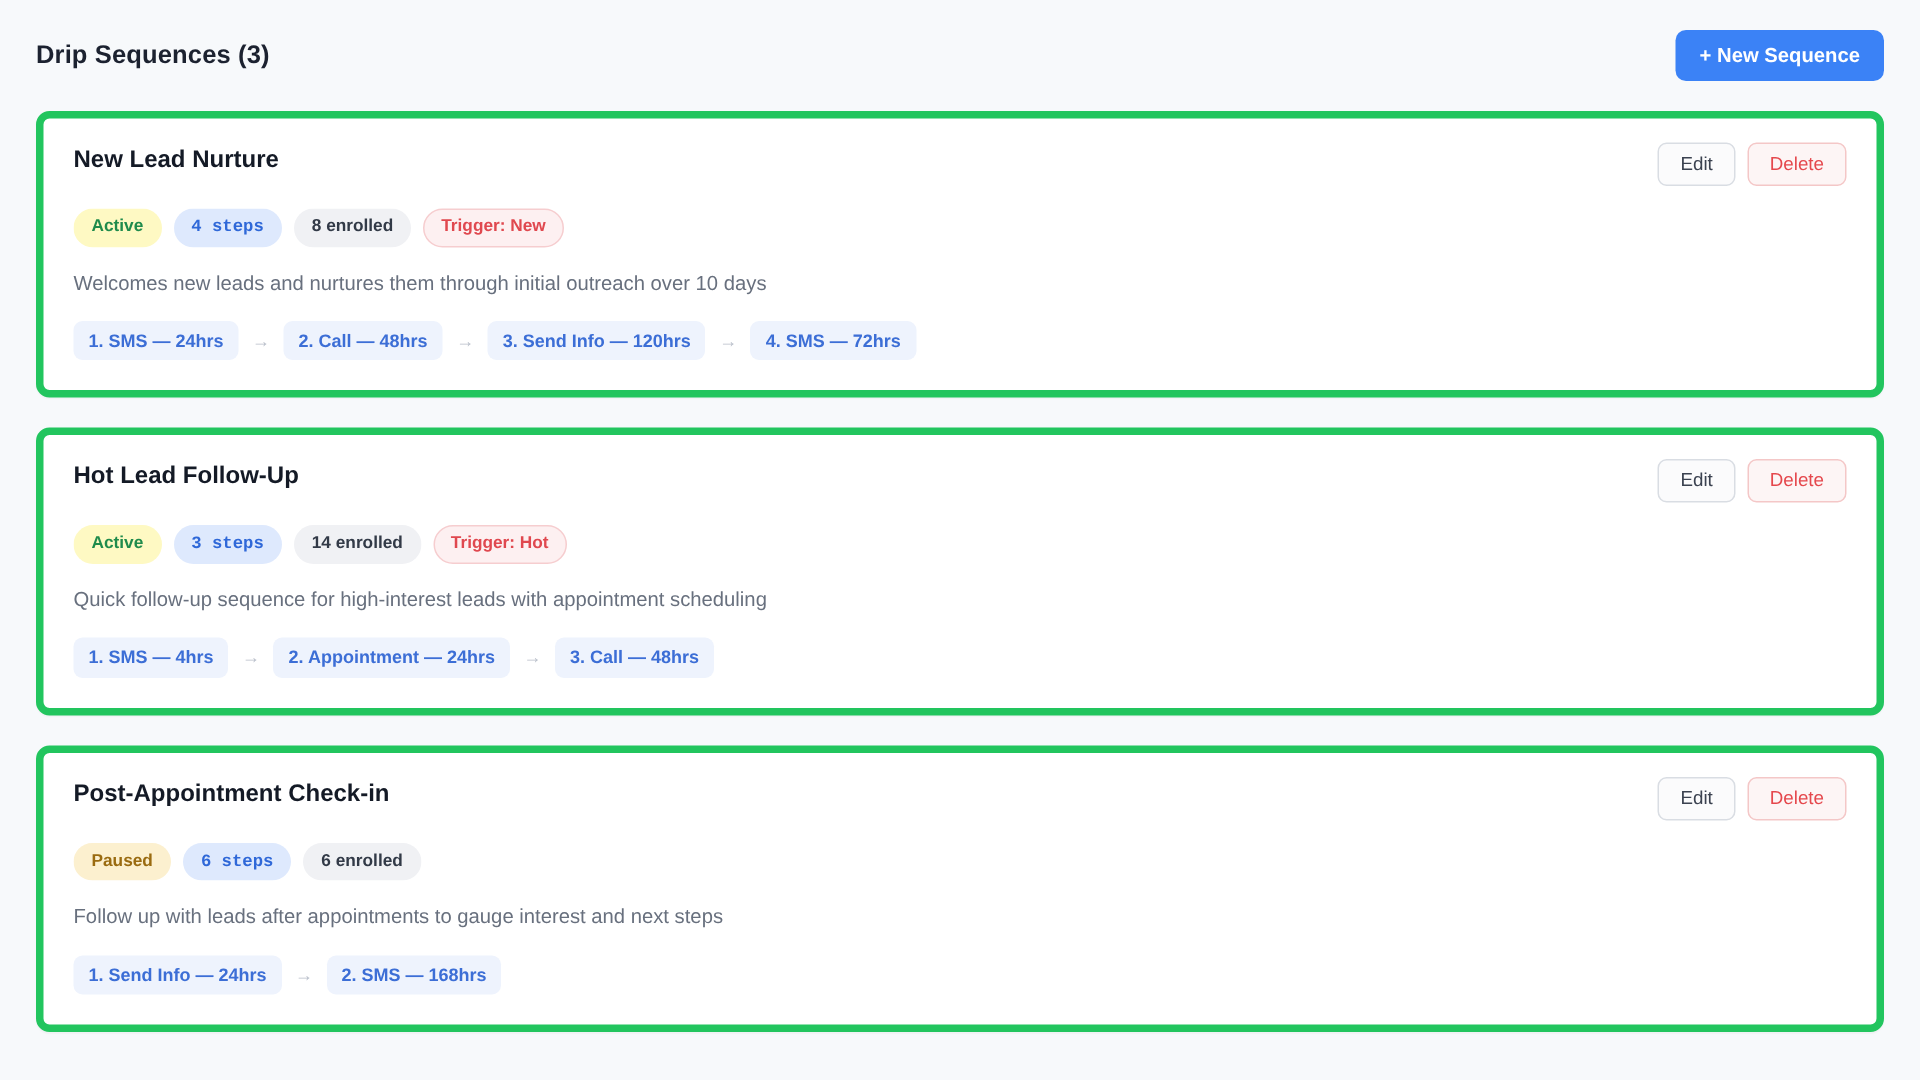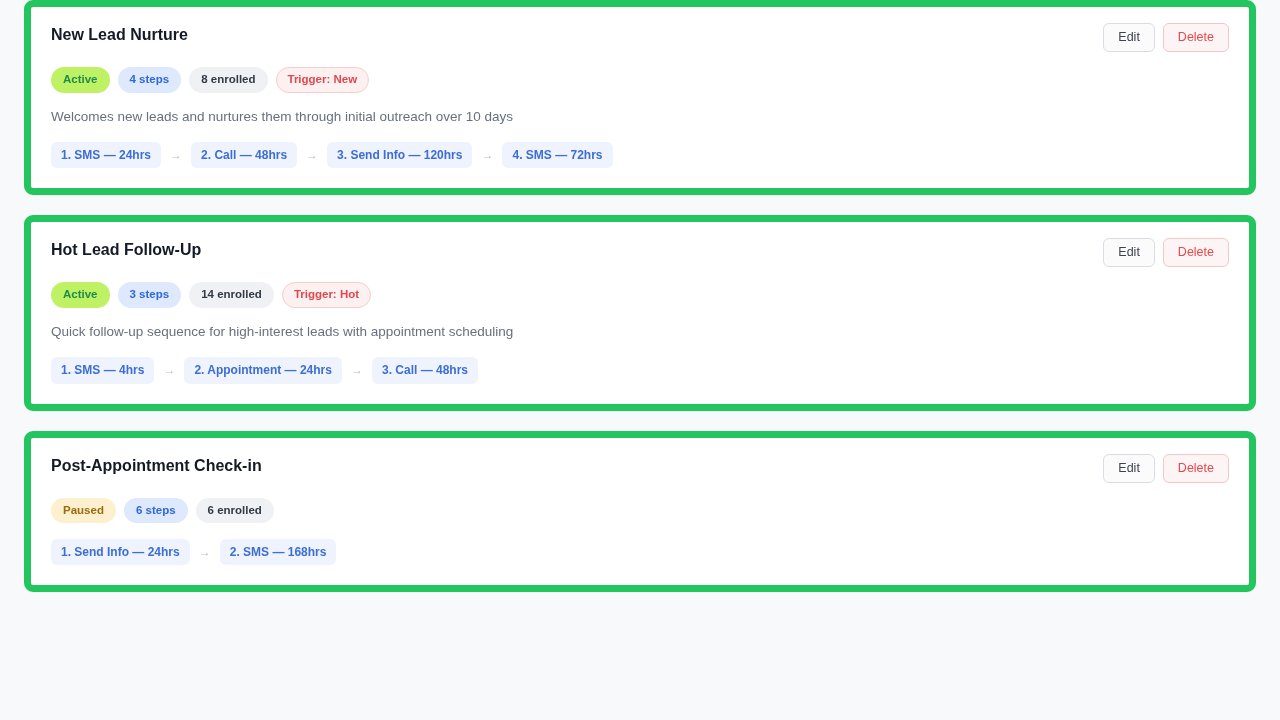--- a/index.html
+++ b/index.html
@@ -51,21 +51,21 @@
 
   
   .cards {
     padding: 0 24px;
     display: flex;
     flex-direction: column;
     gap: 20px;
   }
   .seq-card {
     background: #ffffff;
-    border: 7px solid #22c55e;
+    border: 5px solid #22c55e;
     border-radius: 9px;
     padding: 18px 20px 20px 20px;
     position: relative;
     box-shadow: 0 1px 1px rgba(16,24,40,0.03);
   }
 
   .card-top {
     display: flex;
     align-items: flex-start;
     justify-content: space-between;
@@ -112,23 +112,23 @@
   }
   .badge {
     font-size: 11.5px;
     font-weight: bold;
     border-radius: 999px;
     padding: 4px 11px;
     line-height: 1.35;
     white-space: nowrap;
     border: 1px solid transparent;
   }
-  .badge-status-active { background: #bef264; color: #1f8b4c; }
+  .badge-status-active { background: #fef9c3; color: #1f8b4c; }
   .badge-status-paused { background: #fcf0cf; color: #9a6b10; }
-  .badge-steps  { background: #dee9fd; color: #2f68d8; }
+  .badge-steps  { background: #dee9fd; color: #2f68d8; font-family: Liberation Mono, monospace; }
   .badge-enroll { background: #f0f1f4; color: #323a47; }
   .badge-trigger { background: #fdf0f1; color: #e0484f; border-color: #f6cdcf; }
 
   
   .seq-desc {
     margin: 14px 0 0 0;
     font-size: 13.5px;
     color: #68707e;
     line-height: 1.45;
   }
@@ -156,20 +156,24 @@
     font-size: 12px;
     line-height: 1;
     user-select: none;
   }
 </style>
 </head>
 <body>
 
 <div class="page">
 
+  <div class="page-header">
+    <div class="page-title">Drip Sequences (3)</div>
+    <button class="new-seq-btn">+ New Sequence</button>
+  </div>
 
   <div class="cards">
       <div class="seq-card">
         <div class="card-top">
           <h2 class="seq-name">New Lead Nurture</h2>
           <div class="card-actions">
             <button class="btn-edit">Edit</button>
             <button class="btn-delete">Delete</button>
           </div>
         </div>
@@ -219,20 +223,21 @@
           <div class="card-actions">
             <button class="btn-edit">Edit</button>
             <button class="btn-delete">Delete</button>
           </div>
         </div>
         <div class="badges">
           <span class="badge badge-status-paused">Paused</span>
           <span class="badge badge-steps">6 steps</span>
           <span class="badge badge-enroll">6 enrolled</span>
         </div>
+        <p class="seq-desc">Follow up with leads after appointments to gauge interest and next steps</p>
         <div class="steps">
           <span class="step-chip">1. Send Info — 24hrs</span>
           <span class="step-arrow">→</span>
           <span class="step-chip">2. SMS — 168hrs</span>
         </div>
       </div>
     </div>
 
 </div>
 

